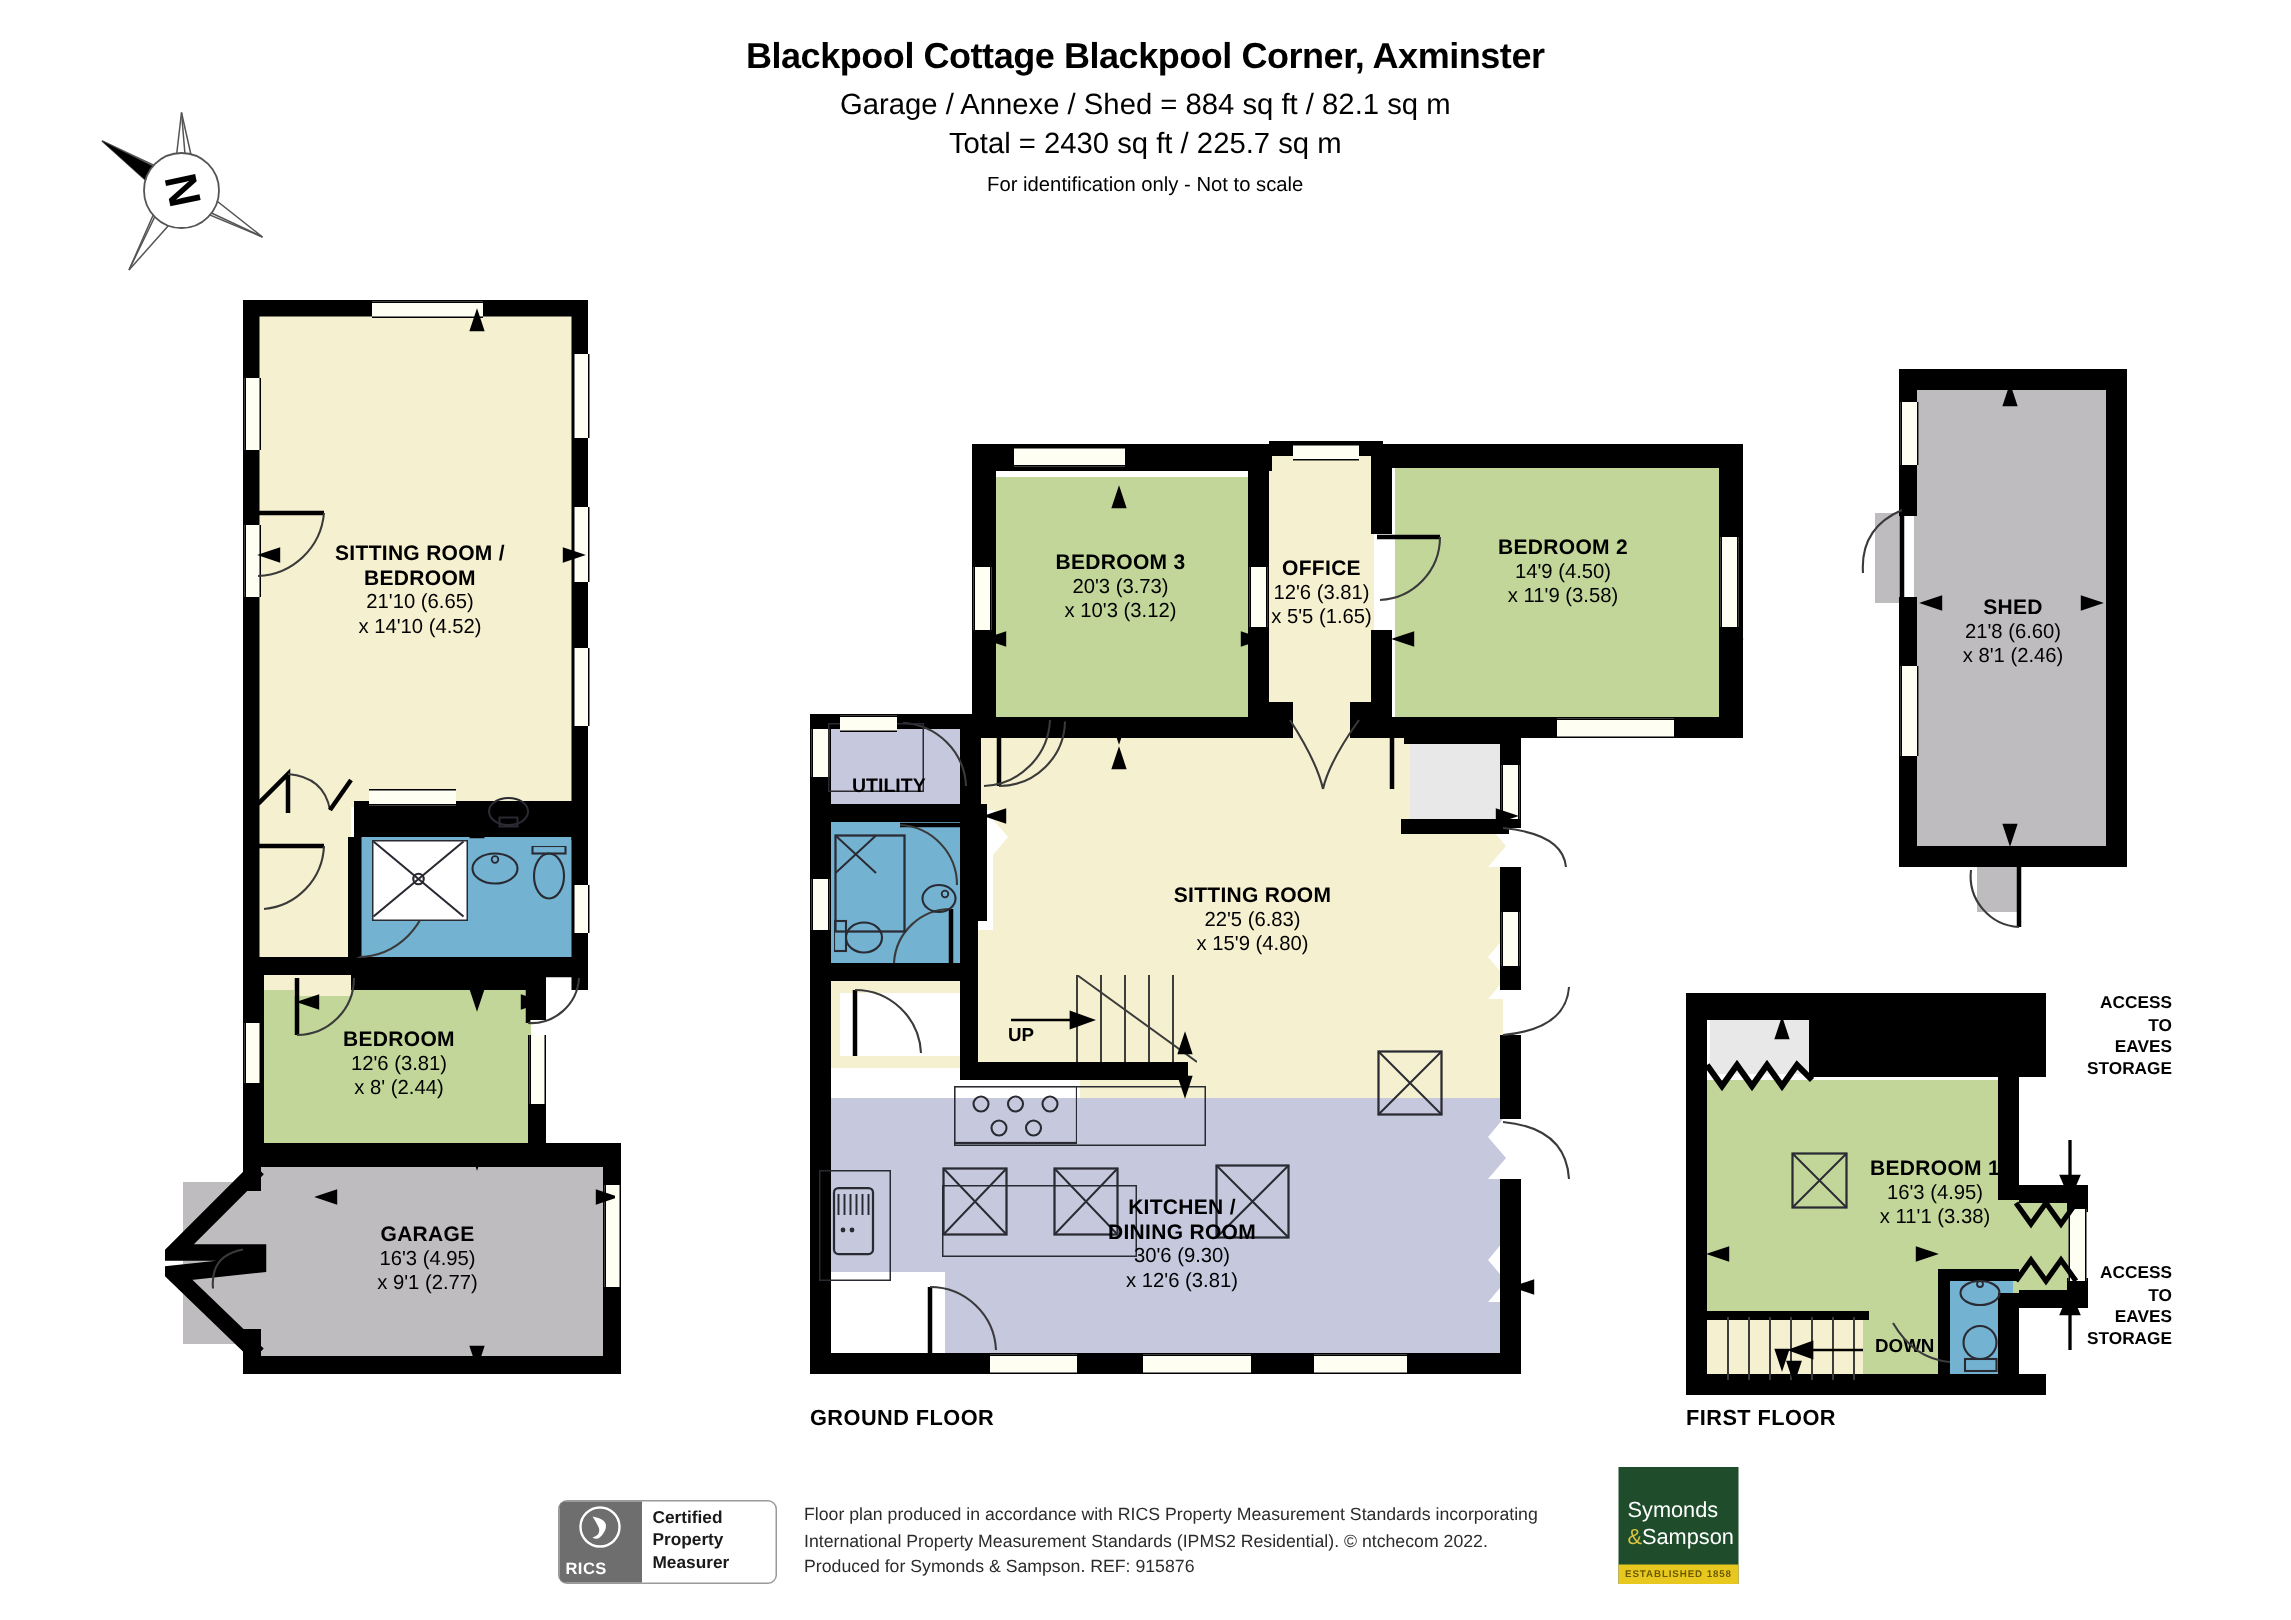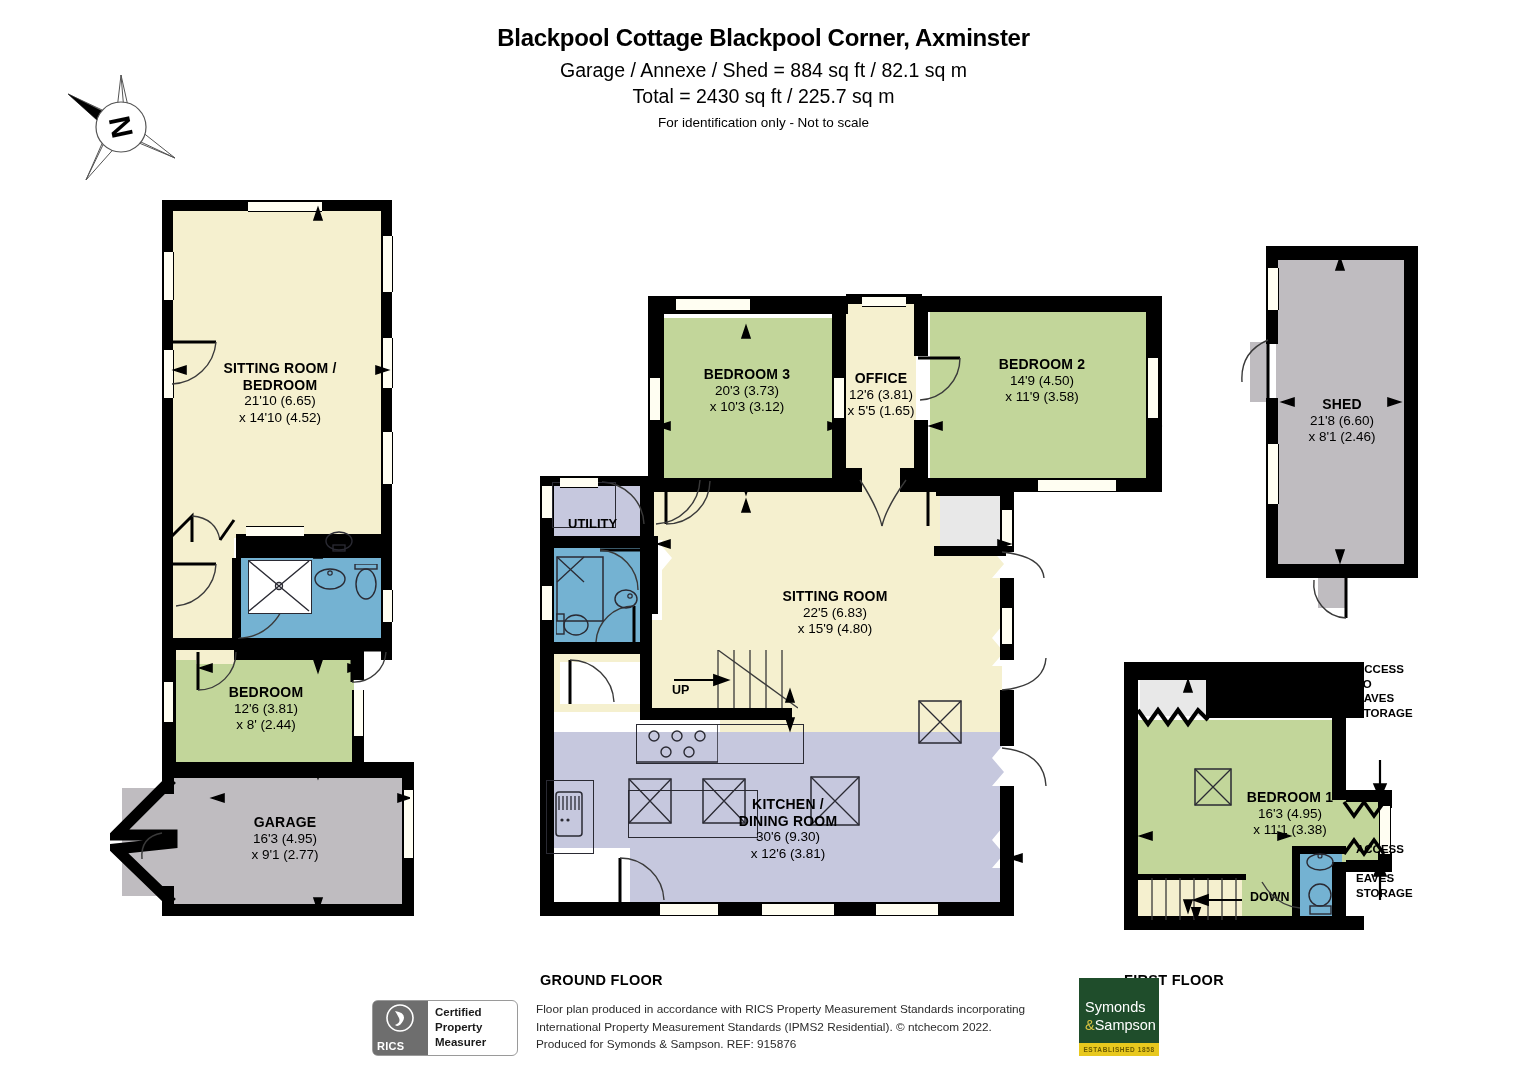--- a/index.html
+++ b/index.html
@@ -29,22 +29,22 @@
   .lav{background:#c6c8de;}
   .lgrey{background:#e8e8e8;}
   .white{background:#ffffff;}
   .fix{position:absolute;border:1.6px solid #2a2a33;background:transparent;}
   .fixf{position:absolute;border:1.6px solid #2a2a33;background:#ffffff;}
   .win{position:absolute;background:#fffef2;border-top:1.6px solid #000;border-bottom:1.6px solid #000;}
   .winv{position:absolute;background:#fffef2;border-left:1.6px solid #000;border-right:1.6px solid #000;}
   .lbl{position:absolute;text-align:center;line-height:16.5px;white-space:nowrap;}
   .lbl .nm{font-size:14px;font-weight:bold;letter-spacing:.2px;}
   .lbl .dim{font-size:13.5px;font-weight:normal;}
-  .floorlbl{position:absolute;font-size:14.5px;font-weight:bold;letter-spacing:.3px;margin-top:34px;}
-  .eaves{position:absolute;font-size:11.5px;font-weight:bold;text-align:left;line-height:14.5px;}
+  .floorlbl{position:absolute;font-size:14.5px;font-weight:bold;letter-spacing:.3px;}
+  .eaves{position:absolute;font-size:11.5px;font-weight:bold;text-align:right;line-height:14.5px;}
   .stairtxt{position:absolute;font-size:12.5px;font-weight:bold;}
   .utiltxt{position:absolute;font-size:13px;font-weight:bold;}
   #rics-badge{left:372px;top:1000px;width:144px;height:54px;border:1.5px solid #9a9a9a;border-radius:6px;background:#fff;display:flex;}
   #rics-left{width:55px;background:#6e6e6e;border-radius:4px 0 0 4px;position:relative;}
   #rics-word{position:absolute;left:4px;bottom:3px;color:#fff;font-size:11px;font-weight:bold;letter-spacing:.3px;}
   #rics-right{flex:1;padding:4px 0 0 7px;font-size:11.5px;font-weight:bold;line-height:15px;color:#1a1a1a;}
   #footer-text{left:536px;top:1001px;width:560px;font-size:11.8px;line-height:17.5px;color:#2b2b2b;}
   #ss-logo{left:1079px;top:978px;width:80px;height:78px;background:#1f4d2b;}
   #ss-name{position:absolute;left:0;top:20px;width:80px;color:#fff;font-size:14.5px;line-height:18px;text-align:left;padding-left:6px;box-sizing:border-box;}
   #ss-amp{color:#d9c441;}
@@ -544,21 +544,21 @@
       <polygon points="78,30 82,42 74,42"></polygon>
       <polygon points="78,262 82,250 74,250"></polygon>
       <polygon points="30,186 42,182 42,190"></polygon>
       <polygon points="180,186 168,182 168,190"></polygon>
       <path d="M270,110 L270,140" stroke-width="2.2"></path>
       <polygon points="270,148 264,134 276,134"></polygon>
       <path d="M270,250 L270,222" stroke-width="2.2"></path>
       <polygon points="270,212 264,226 276,226"></polygon>
     </g>
   </svg>
-  <div class="lbl" style="left:110px;top:120px;width:140px;margin-top:19px;">
+  <div class="lbl" style="left:110px;top:120px;width:140px;">
     <div class="nm">BEDROOM 1</div>
     <div class="dim">16'3 (4.95)</div>
     <div class="dim">x 11'1 (3.38)</div>
   </div>
   <div class="eaves" style="left:246px;top:12px;width:92px;">
     <div>ACCESS</div>
     <div>TO</div>
     <div>EAVES</div>
     <div>STORAGE</div>
   </div>

